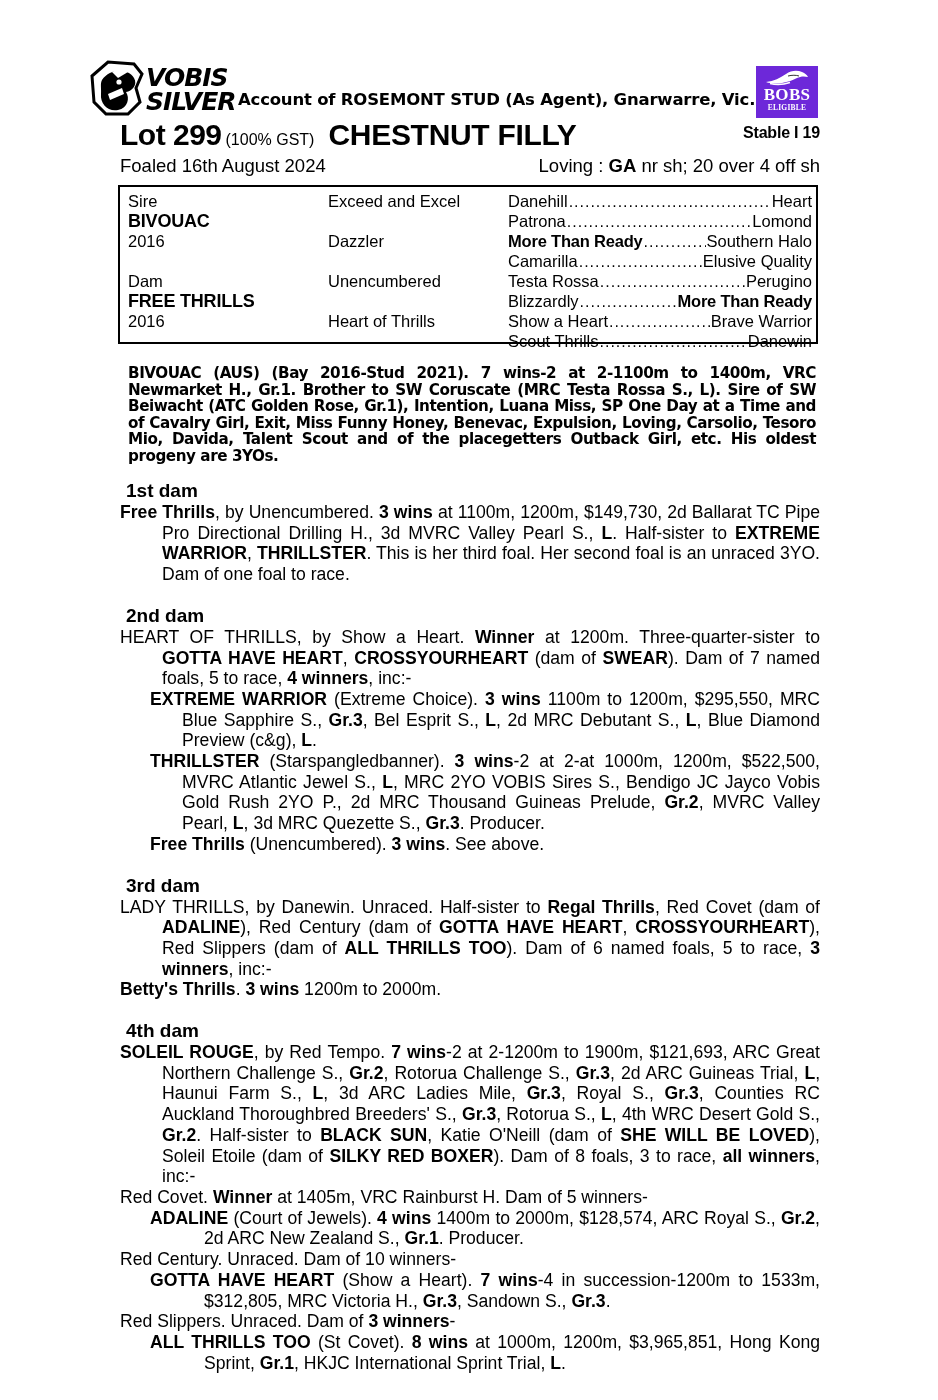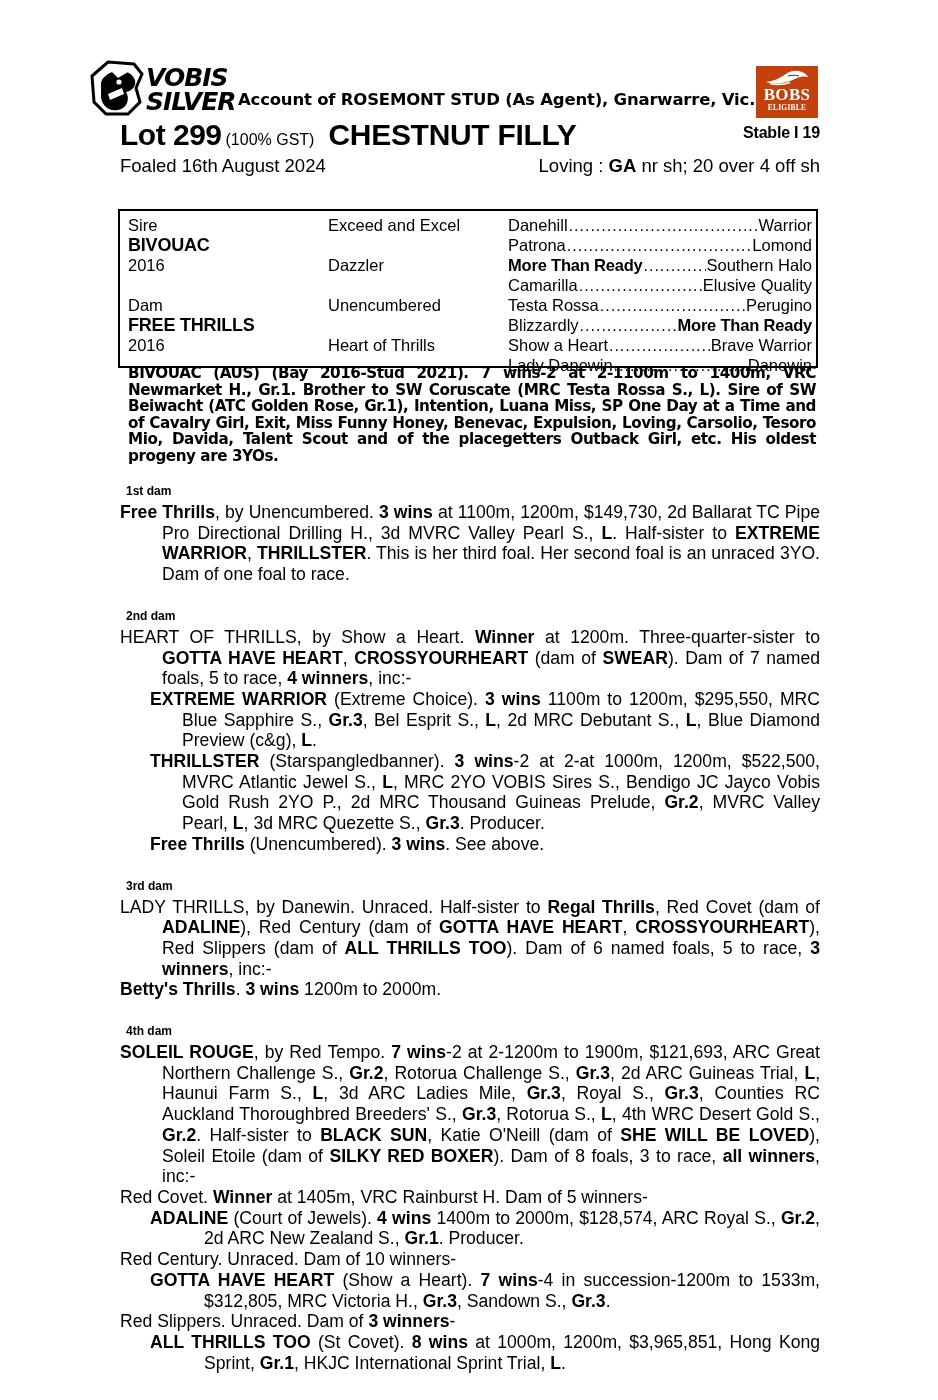--- a/index.html
+++ b/index.html
@@ -36,21 +36,21 @@
     height: 62px;
   }
   .vobis-logo svg { display:block; }
 
   .bobs-badge {
     position: absolute;
     left: 756px;
     top: 66px;
     width: 62px;
     height: 52px;
-    background: #c2410c;
+    background: #6d28d9;
     color: #fff;
     text-align: center;
     padding-top: 2px;
     box-sizing: border-box;
   }
   .bobs-badge .bobs-horse {
     display:block;
     margin: 1px auto 0 auto;
   }
   .bobs-badge .bobs-word {
@@ -133,21 +133,20 @@
 
   
   .ped-table {
     position: absolute;
     left: 118px;
     top: 185px;
     width: 700px;
     height: 159px;
     border: 2px solid #000;
     box-sizing: border-box;
-    margin-top: 24px;
   }
   .ped-grid {
     position: relative;
     width: 100%;
     height: 100%;
     font-size: 16.5px;
   }
   .ped-col-a { position: absolute; left: 8px;  top: 4px; width: 200px; }
   .ped-col-b { position: absolute; left: 208px; top: 4px; width: 180px; }
   .ped-col-c { position: absolute; left: 388px; top: 4px; width: 304px; }
@@ -197,21 +196,21 @@
   .body {
     position: absolute;
     left: 120px;
     top: 480px;
     width: 700px;
     font-size: 17.6px;
     line-height: 20.7px;
   }
   .dam-head {
     font-weight: bold;
-    font-size: 12px;
+    font-size: 19px;
     line-height: 22px;
     margin: 0 0 0 6px;
   }
   .spacer { height: 20px; }
 
   .p {
     text-align: justify;
     text-justify: inter-word;
     margin: 0;
   }
@@ -292,21 +291,21 @@
         <div class="ped-line">Unencumbered</div>
         <div class="ped-line"></div>
         <div class="ped-line">Heart of Thrills</div>
       </div>
 
       <div class="ped-col-c">
 
         <div class="dotrow">
           <span class="lft">Danehill</span>
           <span class="dots">.........................................................................</span>
-          <span class="rgt">Warrior</span>
+          <span class="rgt">Heart</span>
         </div>
 
         <div class="dotrow">
           <span class="lft">Patrona</span>
           <span class="dots">.........................................................................</span>
           <span class="rgt">Lomond</span>
         </div>
 
         <div class="dotrow">
           <span class="lft bold">More Than Ready</span>
@@ -332,21 +331,21 @@
           <span class="rgt bold">More Than Ready</span>
         </div>
 
         <div class="dotrow">
           <span class="lft">Show a Heart</span>
           <span class="dots">.........................................................................</span>
           <span class="rgt">Brave Warrior</span>
         </div>
 
         <div class="dotrow">
-          <span class="lft">Lady Danewin</span>
+          <span class="lft">Scout Thrills</span>
           <span class="dots">.........................................................................</span>
           <span class="rgt">Danewin</span>
         </div>
 
       </div>
     </div>
   </div>
 
   <div class="sire-blurb">BIVOUAC (AUS) (Bay 2016-Stud 2021). 7 wins-2 at 2-1100m to 1400m, VRC Newmarket H., Gr.1. Brother to SW Coruscate (MRC Testa Rossa S., L). Sire of SW Beiwacht (ATC Golden Rose, Gr.1), Intention, Luana Miss, SP One Day at a Time and of Cavalry Girl, Exit, Miss Funny Honey, Benevac, Expulsion, Loving, Carsolio, Tesoro Mio, Davida, Talent Scout and of the placegetters Outback Girl, etc. His oldest progeny are 3YOs.</div>
 

